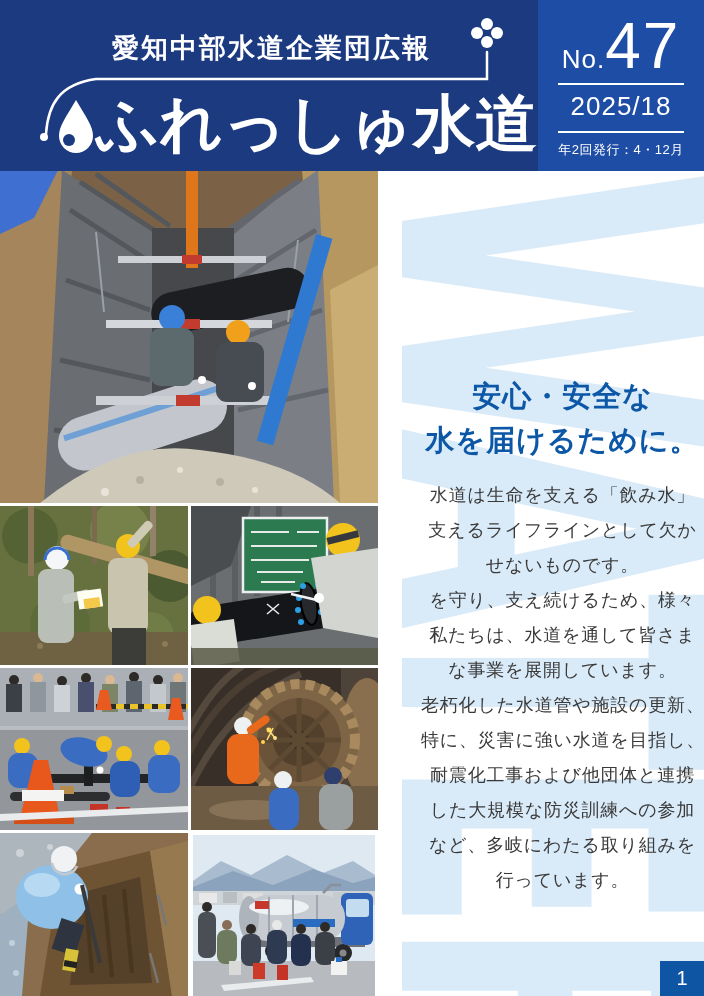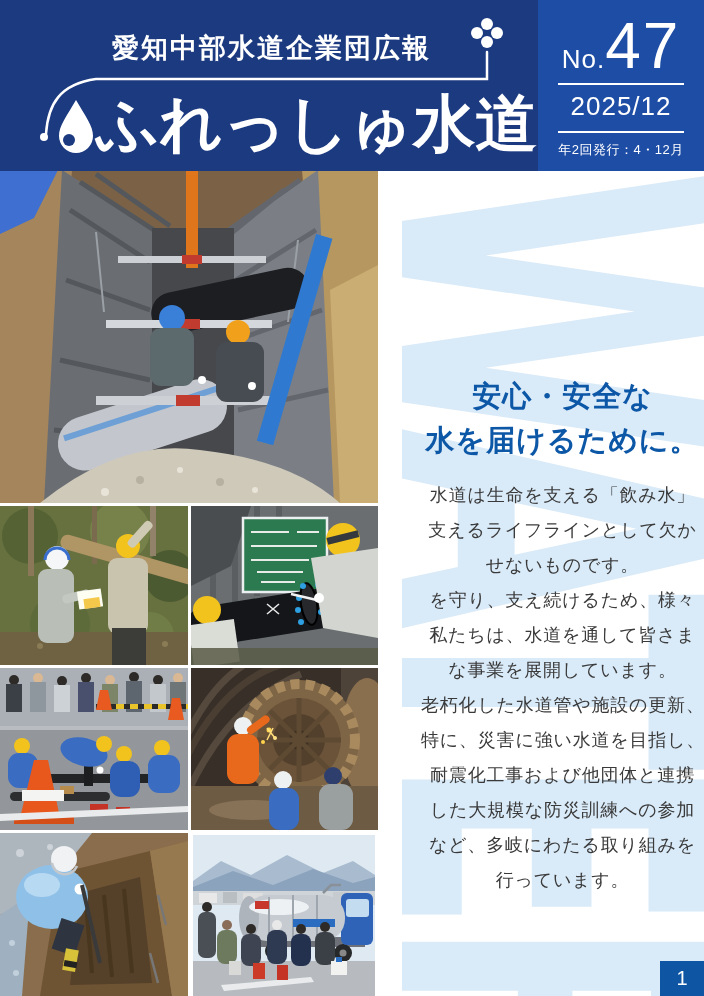--- a/index.html
+++ b/index.html
@@ -78,21 +78,21 @@
     </svg>
     <div class="org">愛知中部水道企業団広報</div>
     <div class="title">ふれっしゅ水道</div>
 
     <div class="issue-panel">
       <div class="no-line">
         <span class="no-label">No.</span>
         <span class="no-number">47</span>
       </div>
       <div class="issue-divider"></div>
-      <div class="issue-date">2025/12</div>
+      <div class="issue-date">2025/18</div>
       <div class="issue-divider"></div>
       <div class="issue-freq">年2回発行：4・12月</div>
     </div>
   </div>
 
   <div class="photo" id="ph-main">
     <svg viewBox="0 0 378 333" preserveAspectRatio="none">
       <rect width="378" height="333" fill="#7b6246"></rect>
       <polygon points="0,0 72,0 48,333 0,333" fill="#a5855c"></polygon>
       <polygon points="302,0 378,0 378,333 330,333" fill="#b6975f"></polygon>

